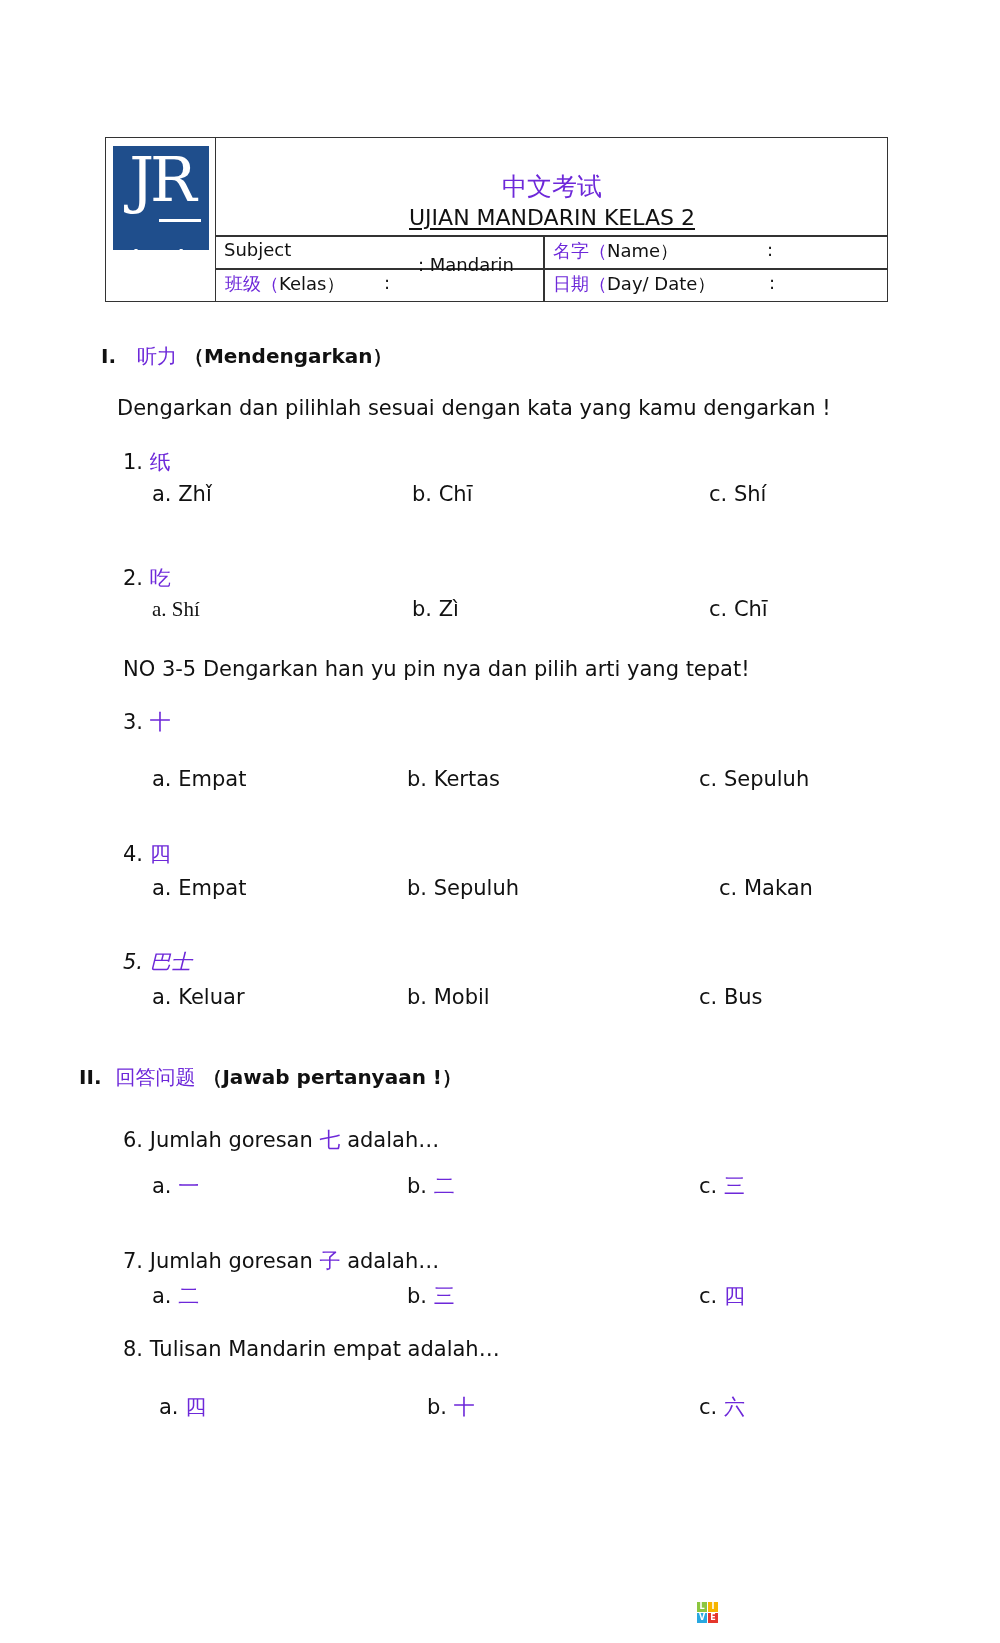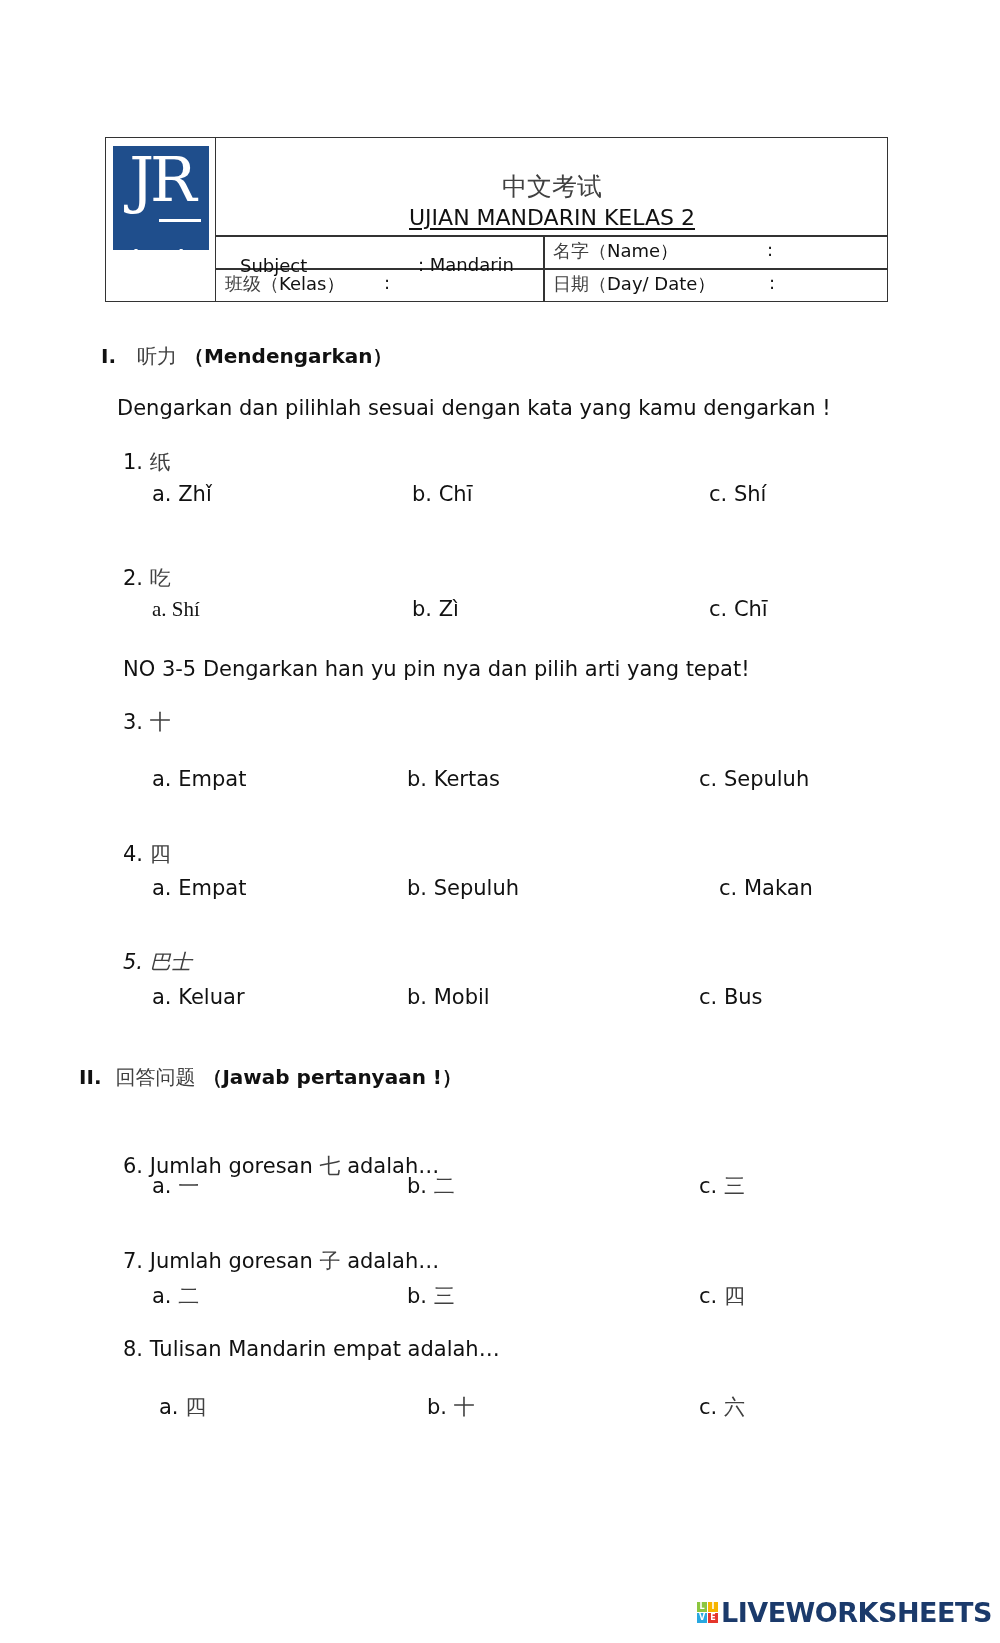--- a/index.html
+++ b/index.html
@@ -1,19 +1,19 @@
 <!DOCTYPE html>
 <html><head>
 <meta charset="utf-8">
 <style>
   html, body { margin:0; padding:0; background:#ffffff; }
   body { width:1000px; height:1643px; position:relative; overflow:hidden;
          font-family:"DejaVu Sans", sans-serif; color:#111; }
   .abs { position:absolute; }
-  .cjk { font-family:"DejaVu Serif", serif; color:#404040; font-weight:normal; }
+  .cjk { font-family:"DejaVu Serif", serif; color:#6d28d9; font-weight:normal; }
   .txt { font-size:21px; white-space:nowrap; }
   .header-box { left:105px; top:137px; width:783px; height:165px; border:1.5px solid #333; box-sizing:border-box; }
   .logo-cell { left:105px; top:137px; width:111px; height:165px; border-right:1.5px solid #333; box-sizing:border-box; }
   .logo { left:113px; top:146px; width:96px; height:104px; background:#1f4e8c; color:#fff; }
   .logo .jr { position:absolute; left:0; right:0; top:0; text-align:center; font-family:"DejaVu Serif", serif; font-size:62px; line-height:68px; font-weight:normal; letter-spacing:-4px; }
   .logo .bar { position:absolute; left:46px; right:8px; top:73px; height:3px; background:#fff; }
   .logo .edu { position:absolute; left:0; right:0; top:78px; text-align:center; font-family:"DejaVu Sans", sans-serif; font-weight:bold; font-size:17px; letter-spacing:-0.5px;margin-top:23px; }
   .hline { height:1.5px; background:#333; }
   .vline { width:1.5px; background:#333; }
   .title-cn { left:216px; width:672px; top:170px; text-align:center; font-size:25px; }
@@ -36,21 +36,21 @@
   <div class="bar"></div>
   <div class="edu">Education</div>
 </div>
 <div class="abs title-cn cjk">中文考试</div>
 <div class="abs title-en"><span>UJIAN MANDARIN KELAS 2</span></div>
 
 <div class="abs hline" style="left:216px; width:672px; top:235px;"></div>
 <div class="abs hline" style="left:216px; width:672px; top:268px;"></div>
 <div class="abs vline" style="left:543px; top:235px; height:67px;"></div>
 
-<div class="abs cell" style="left:240px; top:239px;margin-top:16px;">Subject</div>
+<div class="abs cell" style="left:224px; top:239px;">Subject</div>
 <div class="abs cell" style="left:382px; top:254px;margin-left:36px;">: Mandarin</div>
 <div class="abs cell" style="left:553px; top:239px;">
   <span class="cjk">名字（</span><span>Name）</span>
 </div>
 <div class="abs cell" style="left:767px; top:239px;">:</div>
 
 <div class="abs cell" style="left:225px; top:272px;">
   <span class="cjk">班级（</span><span>Kelas）</span>
 </div>
 <div class="abs cell" style="left:384px; top:272px;">:</div>
@@ -107,21 +107,21 @@
 <div class="abs txt" style="left:152px; top:985px;">a. Keluar</div>
 <div class="abs txt" style="left:407px; top:985px;">b. Mobil</div>
 <div class="abs txt" style="left:699px; top:985px;">c. Bus</div>
 
 <div class="abs sec" style="left:79px; top:1064px;">
   <span>II.</span>&nbsp;
   <span class="cjk">回答问题</span>
   <span>（Jawab pertanyaan !）</span>
 </div>
 
-<div class="abs txt" style="left:123px; top:1152px;">
+<div class="abs txt" style="left:123px; top:1126px;">
   <span>6.</span>
   <span>Jumlah goresan</span>
   <span class="cjk">七</span>
   <span>adalah…</span>
 </div>
 <div class="abs txt" style="left:152px; top:1172px;"><span>a.</span> <span class="cjk">一</span></div>
 <div class="abs txt" style="left:407px; top:1172px;"><span>b.</span> <span class="cjk">二</span></div>
 <div class="abs txt" style="left:699px; top:1172px;"><span>c.</span> <span class="cjk">三</span></div>
 
 <div class="abs txt" style="left:123px; top:1247px;">
@@ -142,14 +142,13 @@
 <div class="abs txt" style="left:427px; top:1393px;"><span>b.</span> <span class="cjk">十</span></div>
 <div class="abs txt" style="left:699px; top:1393px;"><span>c.</span> <span class="cjk">六</span></div>
 
 <div class="abs lw">
   <div class="blocks">
     <div style="background:#8cc63f">L</div>
     <div style="background:#f7b500">I</div>
     <div style="background:#29a8e0">V</div>
     <div style="background:#e5352b">E</div>
   </div>
-  <span class="word">LIVEWORKSHEETS</span>
 </div>
 
 </body></html>

